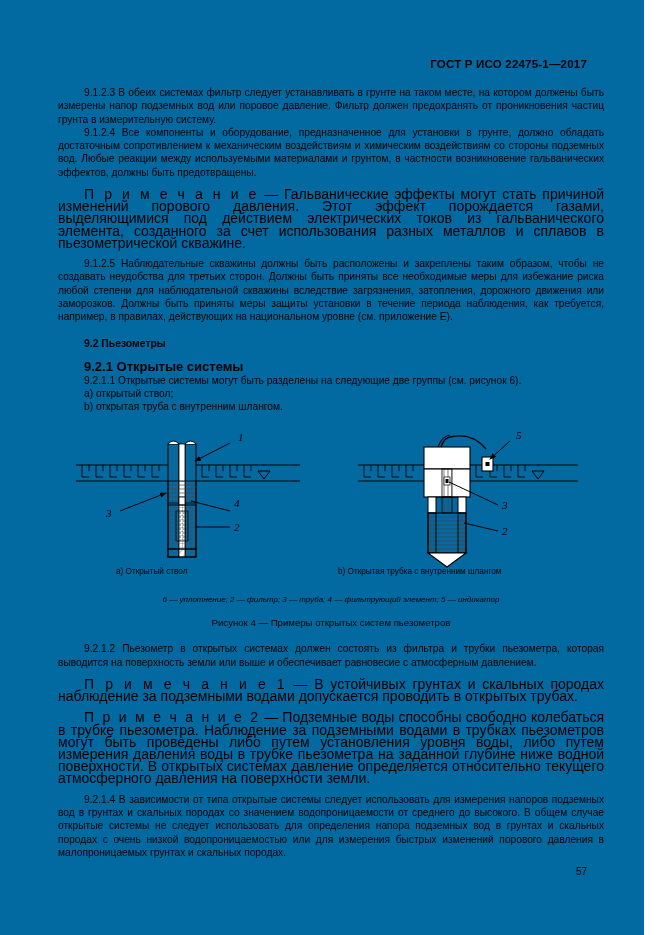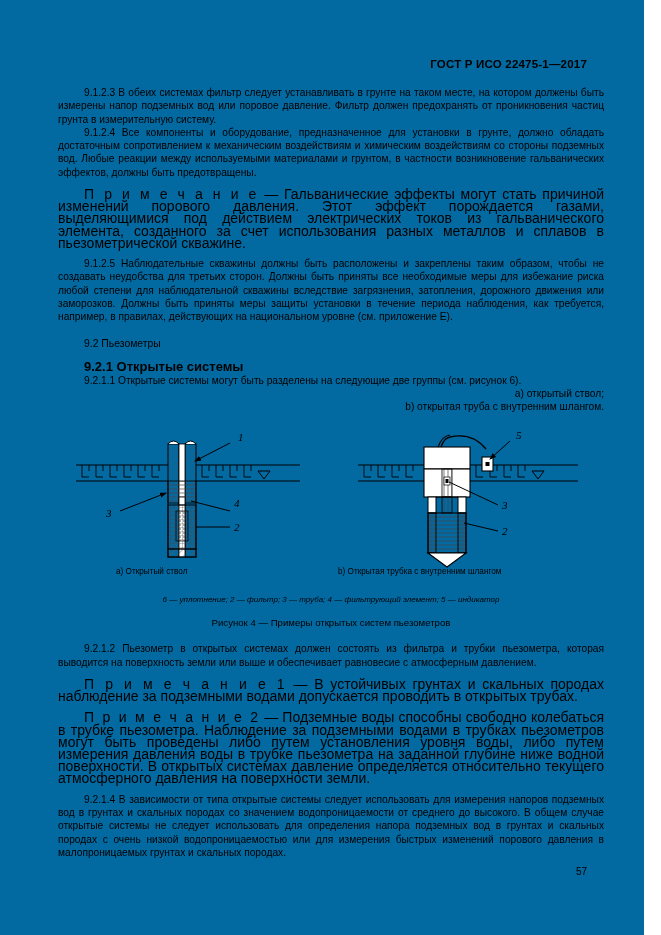--- a/index.html
+++ b/index.html
@@ -54,33 +54,33 @@
     text-indent: 26px;
   }
   .note-label {
     letter-spacing: 2.2px;
   }
   .gap-s { height: 9px; }
   .gap-m { height: 13px; }
   h3.sec {
     margin: 0;
     font-size: 10.4px;
-    font-weight: normal;
+    font-weight: bold;
     text-indent: 26px;
     line-height: 14px;
   }
   h4.sub {
     margin: 0;
     font-size: 13px;
     font-weight: bold;
     text-indent: 26px;
     line-height: 14px;
   }
   p.flat { text-indent: 26px; }
-  p.item { text-indent: 26px; text-align: right; }
+  p.item { text-indent: 26px; text-align: left; }
 
   
   .figure {
     position: relative;
     width: 546px;
     height: 210px;
     margin-top: 6px;
   }
   .fig-svg { display: block; }
   .fig-captions {

